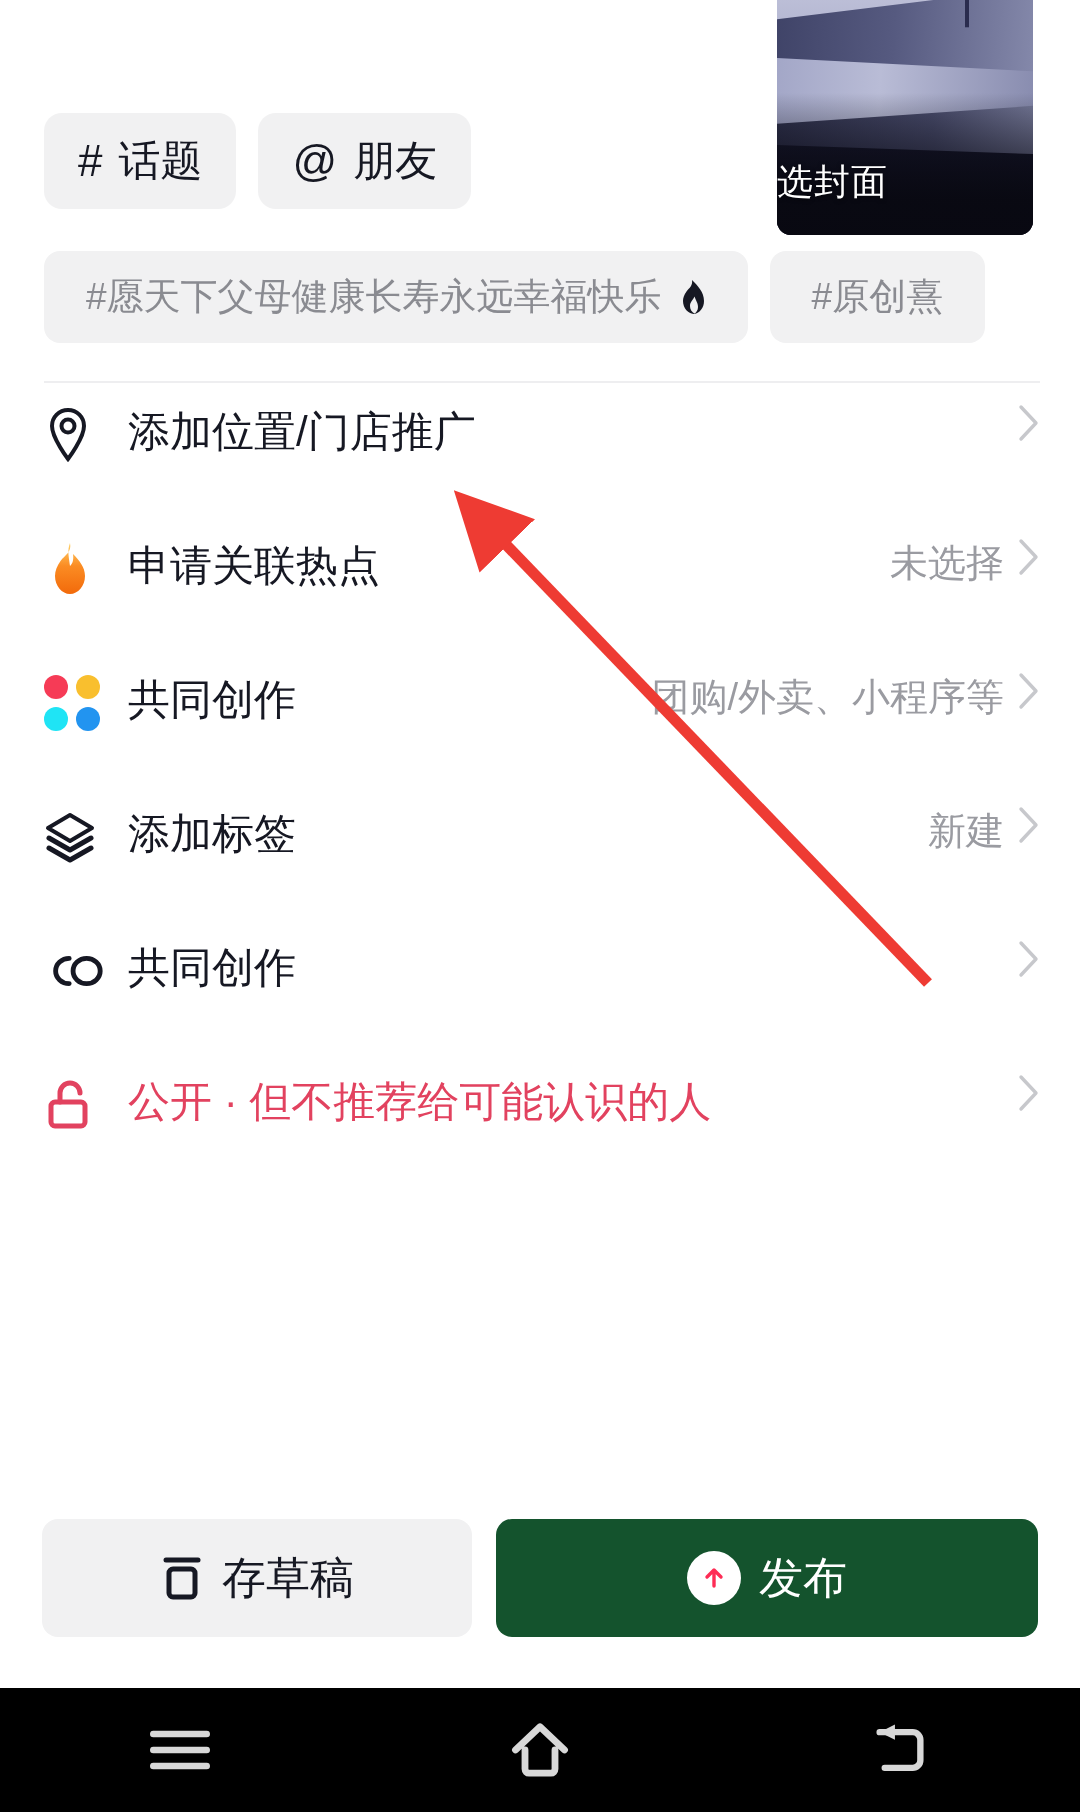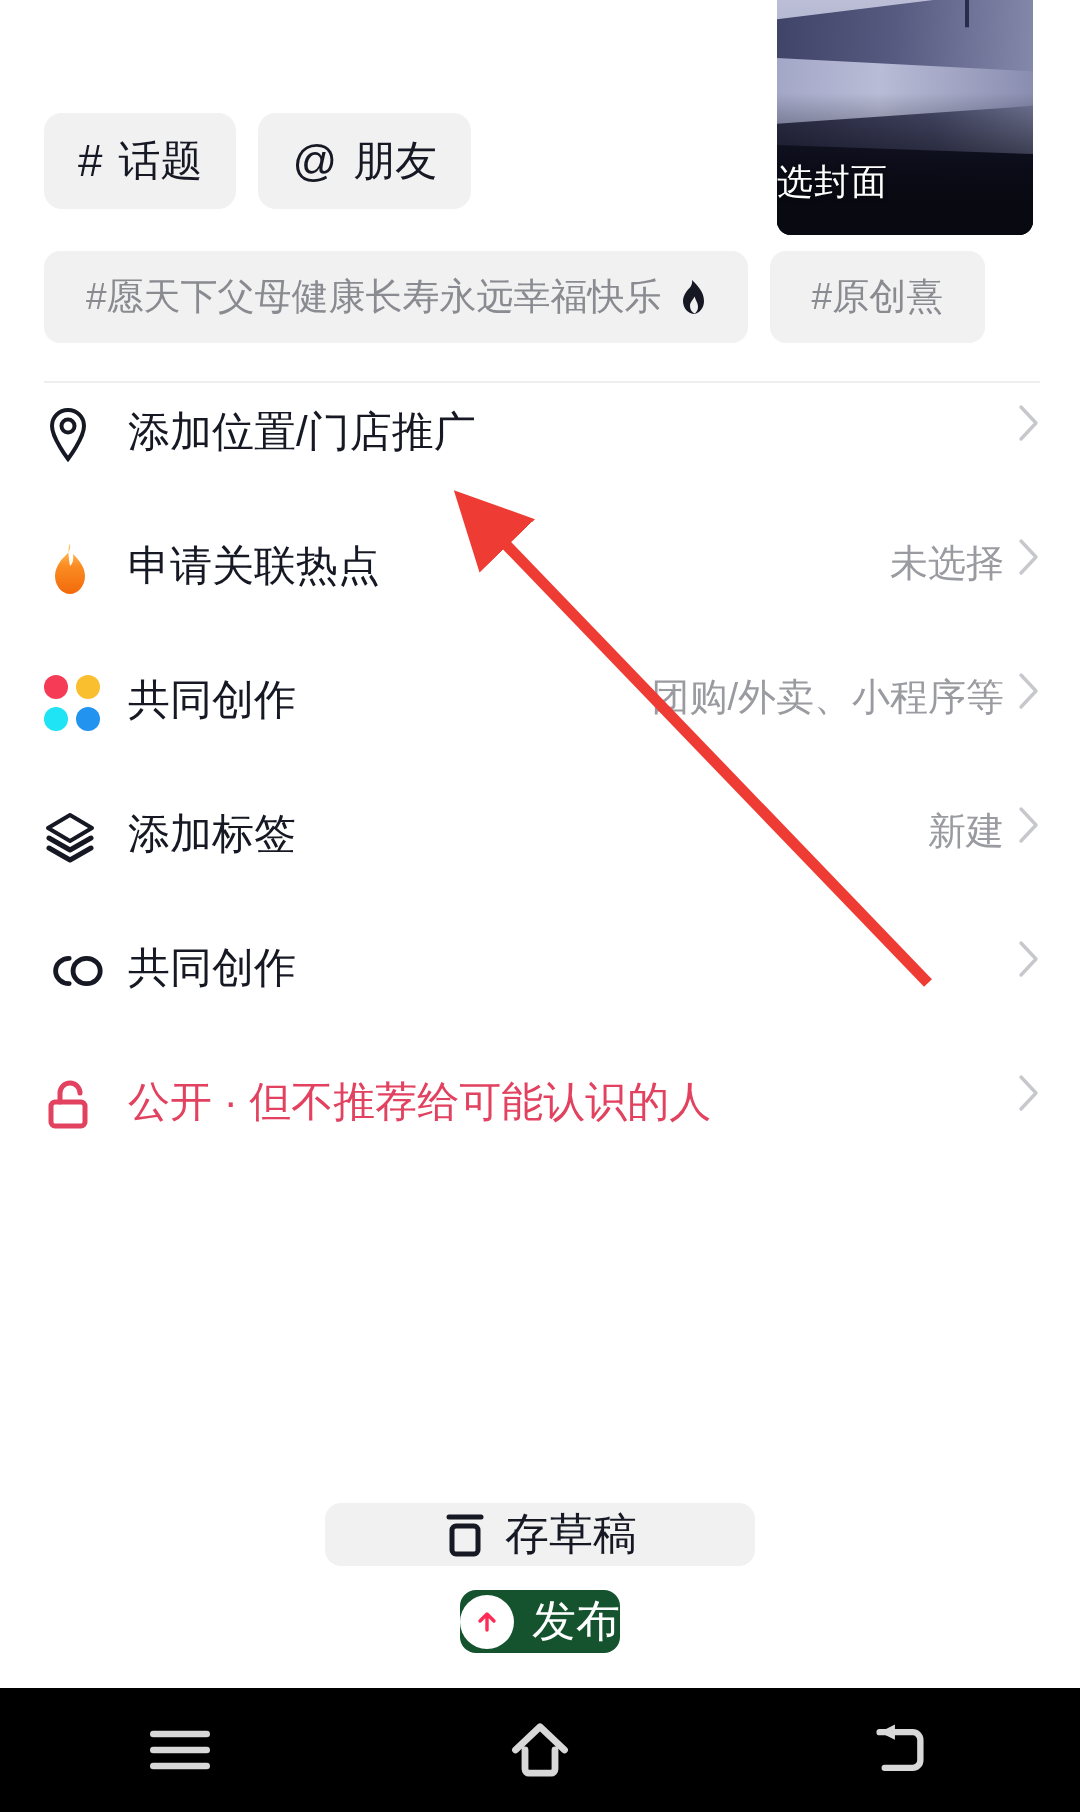--- a/index.html
+++ b/index.html
@@ -200,21 +200,20 @@
   
   .action-bar {
     position: absolute;
     left: 0; right: 0;
     top: 1503px;
     height: 150px;
     display: flex;
     align-items: center;
     gap: 24px;
     padding: 0 42px;
-    flex-direction: column;
   }
   .btn {
     height: 118px;
     border-radius: 16px;
     display: flex;
     align-items: center;
     justify-content: center;
     gap: 18px;
     font-size: 44px;
   }

